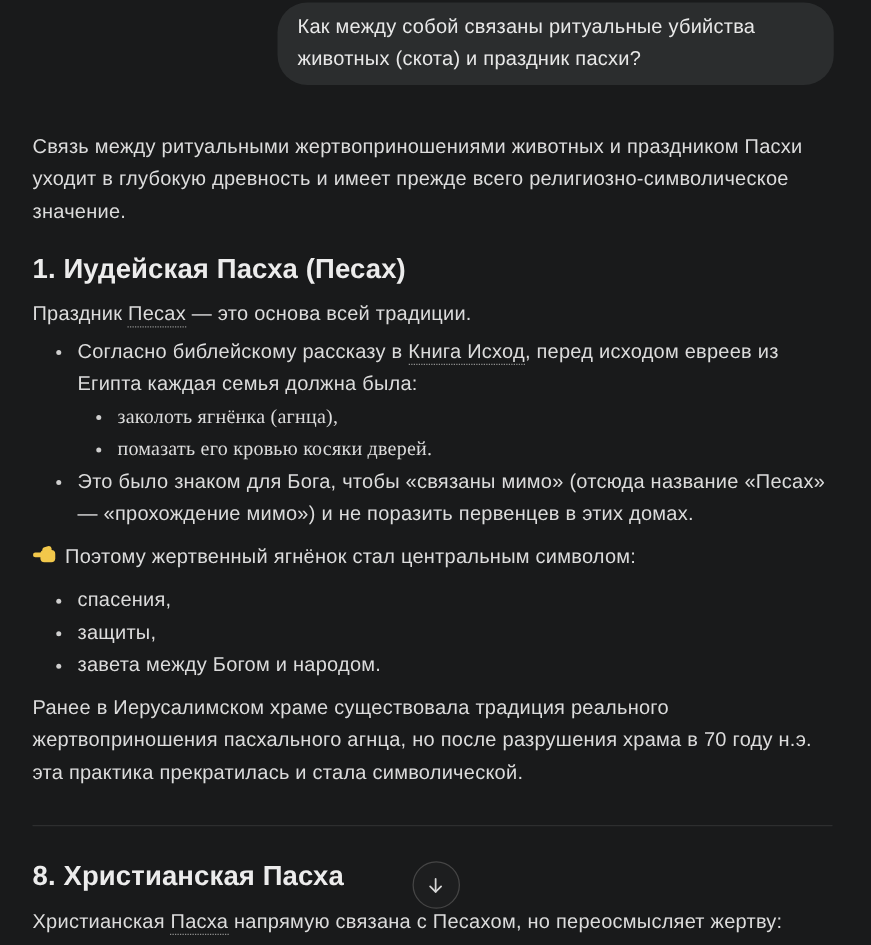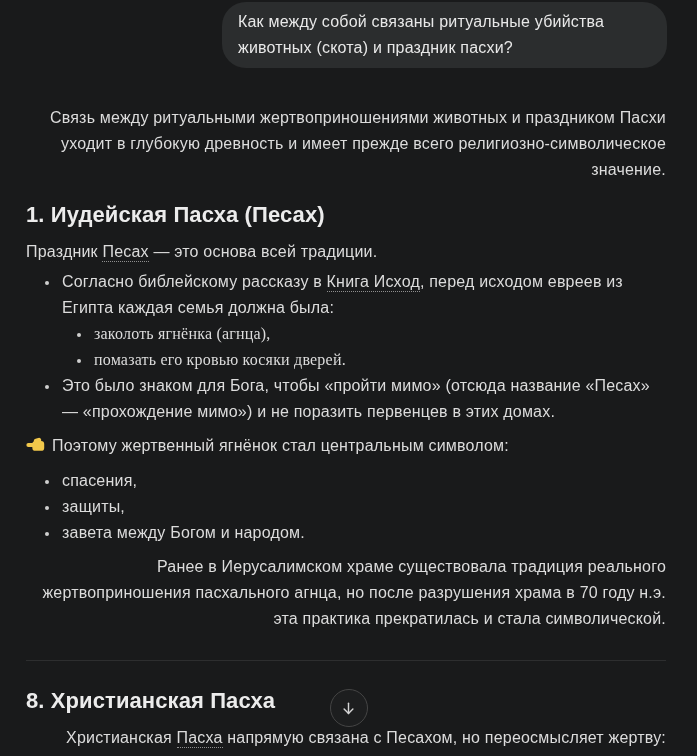--- a/index.html
+++ b/index.html
@@ -35,21 +35,20 @@
     border-radius: 24px;
     padding: 7px 16px;
     max-width: 413px;
     line-height: 26px;
   }
   .content {
     padding: 37px 31px 0 26px;
   }
   .msg-p {
     margin: 0 0 8px 0;
-    text-align: right;
   }
   .lead-p {
     margin: 0 0 4px 0;
   }
   .pointer-p {
     margin: 0 0 6px 0;
   }
   h3.heading {
     color: #ececec;
     font-size: 22px;
@@ -126,21 +125,21 @@
 
     <p class="lead-p"><span>Праздник </span><span class="term">Песах</span><span> — это основа всей традиции.</span></p>
 
     <ul class="msg-list">
       <li><span>Согласно библейскому рассказу в </span><span class="term">Книга Исход</span><span>, перед исходом евреев из Египта каждая семья должна была:</span>
         <ul>
           <li>заколоть ягнёнка (агнца),</li>
           <li>помазать его кровью косяки дверей.</li>
         </ul>
       </li>
-      <li>Это было знаком для Бога, чтобы «пройти мимо» (отсюда название «Песах» — «прохождение мимо») и не поразить первенцев в этих домах.</li>
+      <li>Это было знаком для Бога, чтобы «связаны мимо» (отсюда название «Песах» — «прохождение мимо») и не поразить первенцев в этих домах.</li>
     </ul>
 
     <p class="pointer-p"><span class="hand-icon"><svg width="19" height="19" viewBox="0 0 24 24" aria-hidden="true">
             <g fill="#f2c84b">
           <rect x="8" y="7.5" width="15" height="12.5" rx="4"></rect>
           <rect x="0.5" y="10.2" width="13" height="4.8" rx="2.4"></rect>
           <rect x="10" y="4.2" width="9.5" height="6" rx="3" transform="rotate(-18 14.5 7.5)"></rect>
         </g>
           </svg></span><span>Поэтому жертвенный ягнёнок стал центральным символом:</span></p>
 

